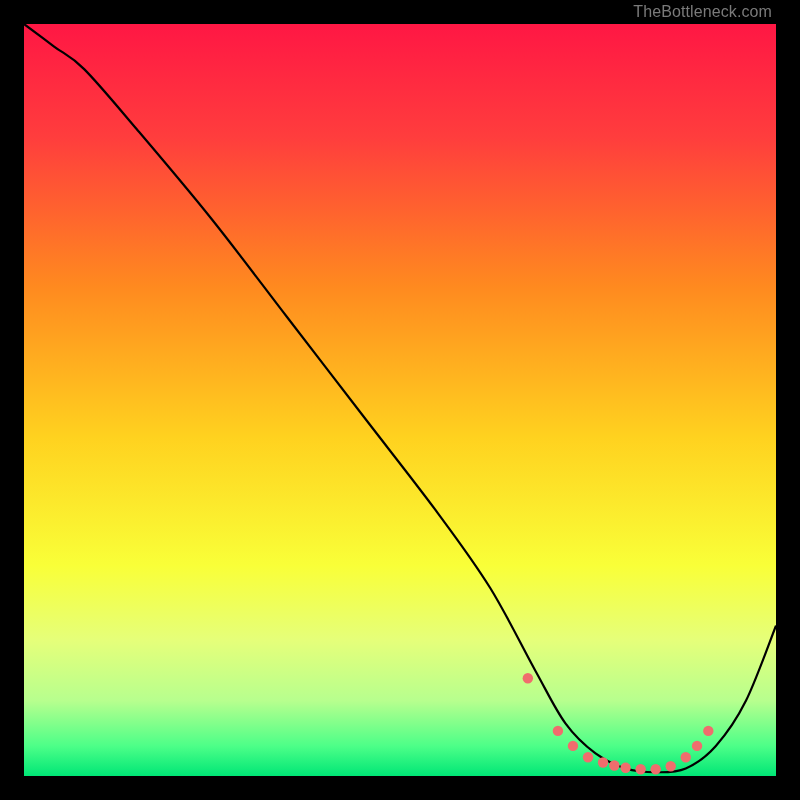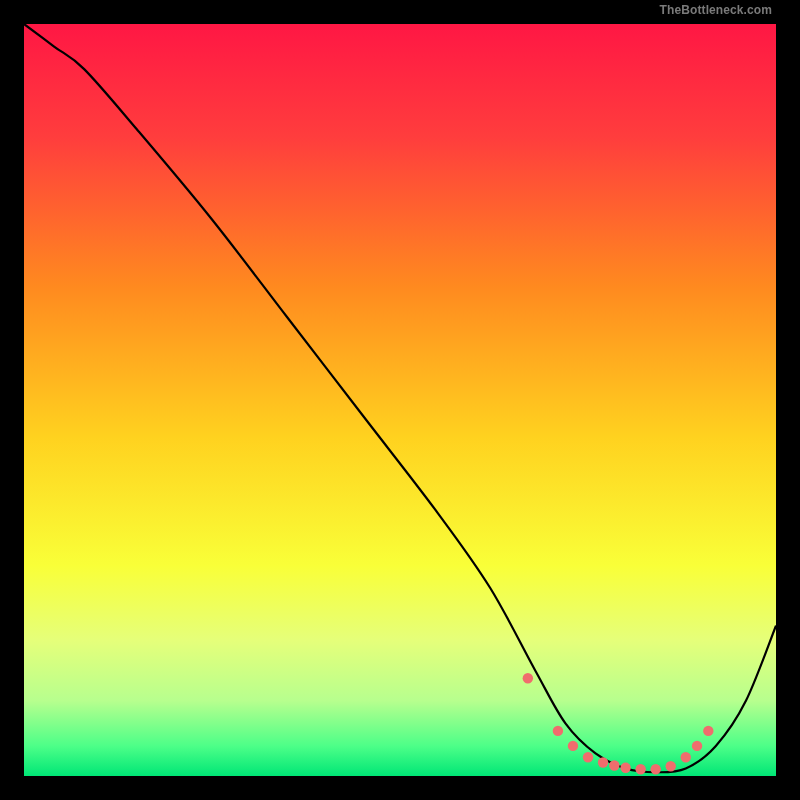--- a/index.html
+++ b/index.html
@@ -24,22 +24,22 @@
     left: 0;
     top: 0;
     width: 752px;
     height: 752px;
   }
   .watermark {
     position: absolute;
     top: 3px;
     right: 28px;
     color: #7a7a7a;
-    font-size: 12px;
-    font-weight: 700;
+    font-size: 16px;
+    font-weight: 400;
     letter-spacing: 0.1px;
   }
   svg { display: block; }
 </style>
 </head>
 <body>
 
 <div class="watermark">TheBottleneck.com</div>
 
 <div class="frame">

